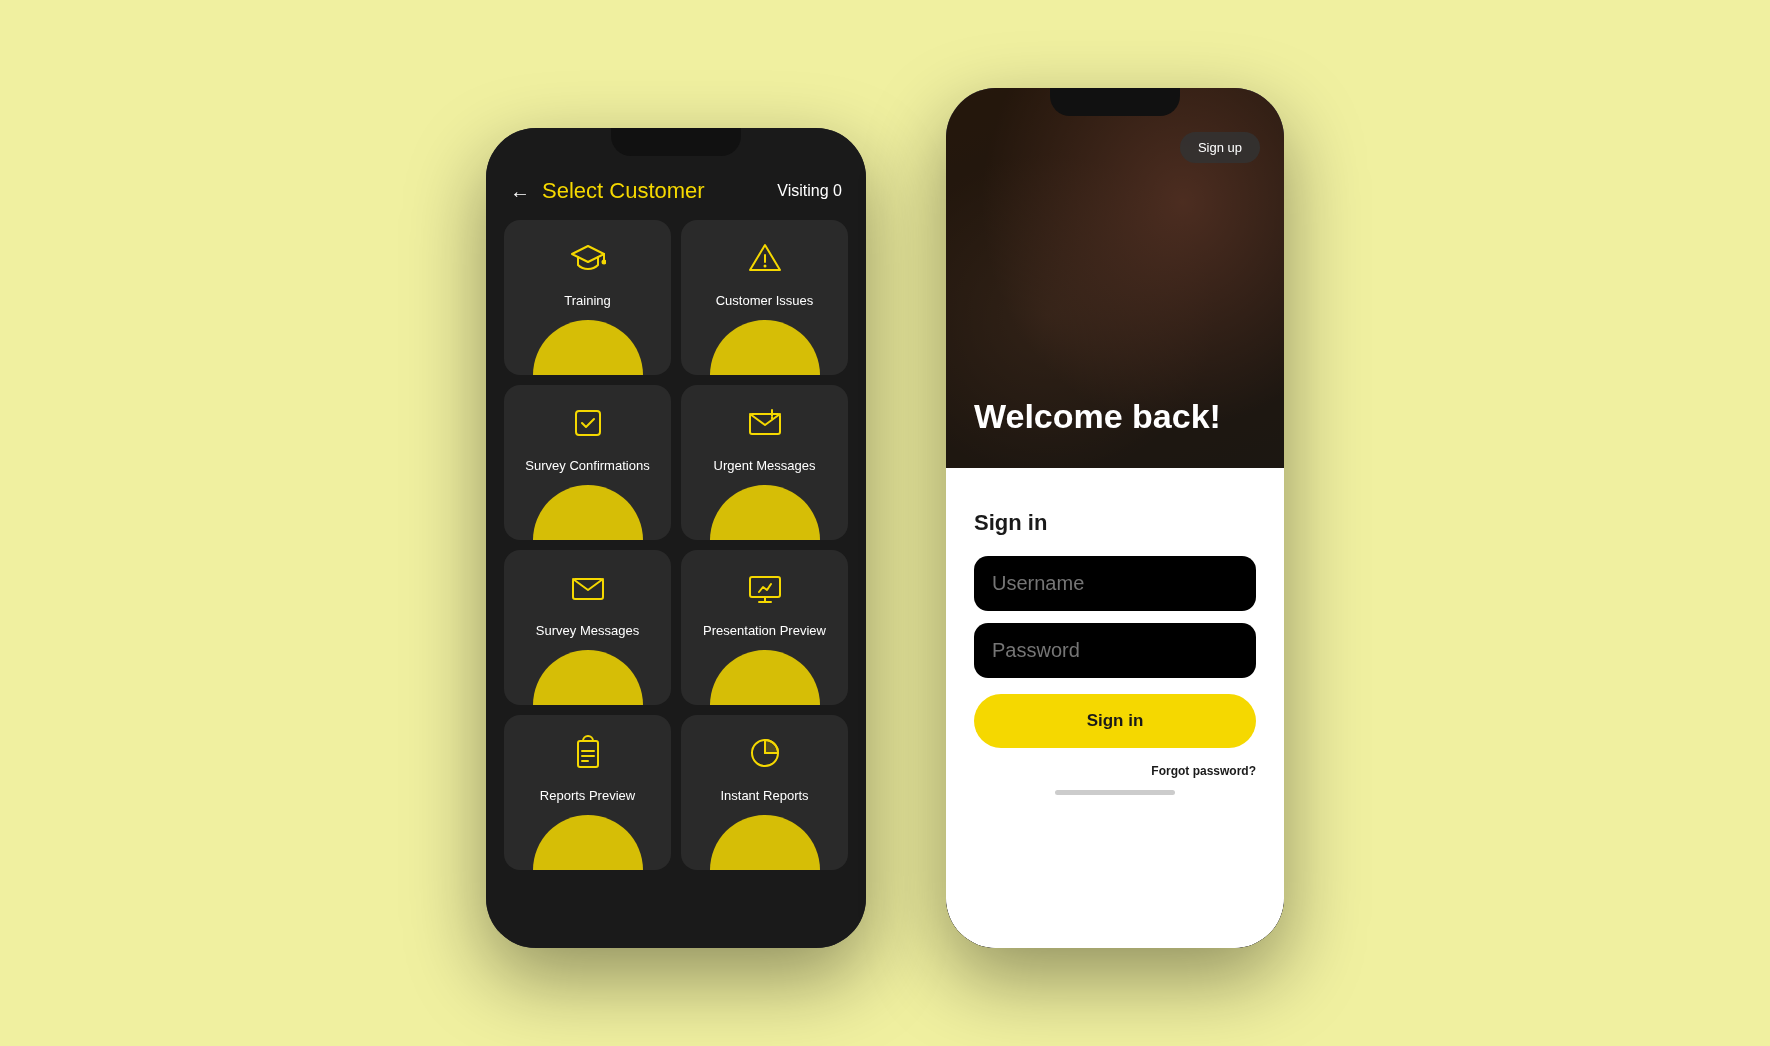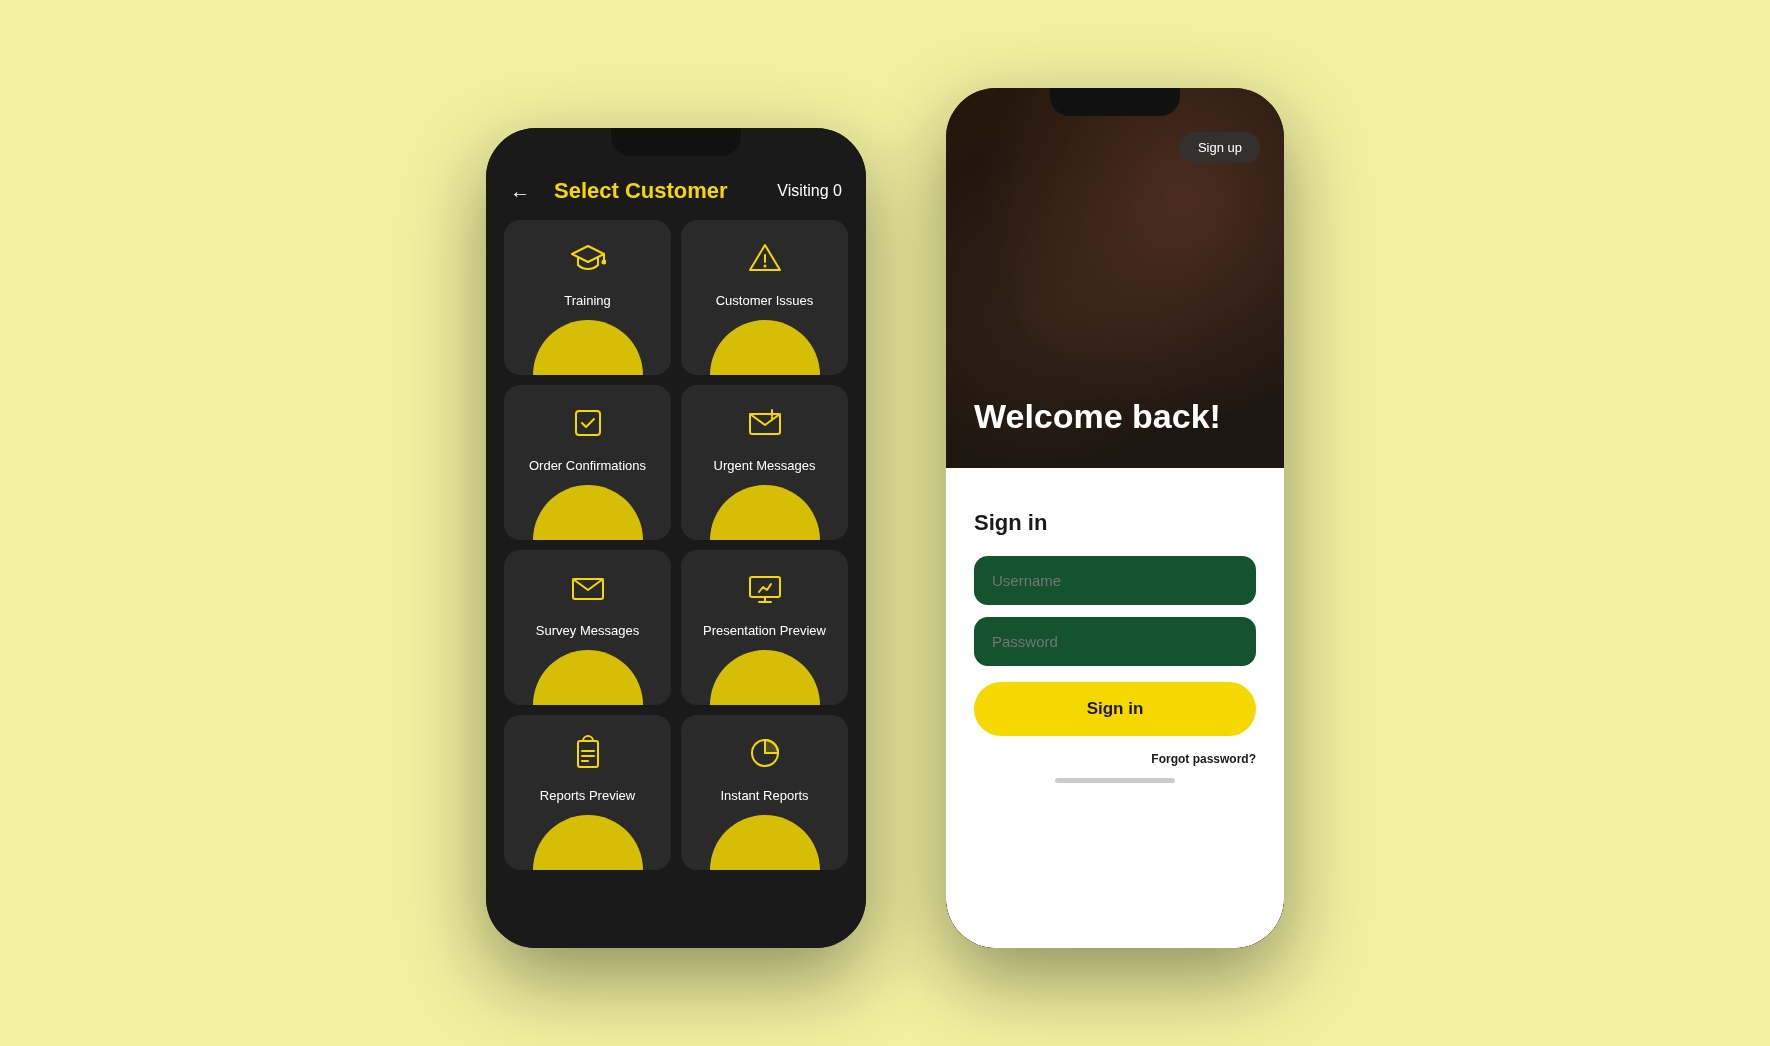--- a/index.html
+++ b/index.html
@@ -70,22 +70,22 @@
 
     .back-arrow {
       color: #fff;
       font-size: 20px;
       cursor: pointer;
     }
 
     .header-title {
       color: #f5d800;
       font-size: 22px;
-      font-weight: 700;
-      margin-left: 24px;
+      font-weight: 400;
+      margin-left: 12px;
     }
 
     .visiting-badge {
       margin-left: auto;
       color: #fff;
       font-size: 16px;
     }
 
     .grid-container {
       display: grid;
@@ -235,25 +235,25 @@
     }
 
     .signin-title {
       font-size: 22px;
       font-weight: 700;
       color: #1a1a1a;
       margin-bottom: 20px;
     }
 
     .input-field {
-      background: #14532d;
+      background: #000000;
       border: none;
       border-radius: 14px;
       padding: 16px 18px;
-      font-size: 15px;
+      font-size: 20px;
       color: #aaa;
       width: 100%;
       margin-bottom: 12px;
       outline: none;
     }
 
     .signin-button {
       background: #f5d800;
       border: none;
       border-radius: 30px;
@@ -331,21 +331,21 @@
           <div class="semicircle"></div>
         </div>
 
         <div class="grid-item">
           <div class="icon-area">
             <svg class="icon-svg" viewBox="0 0 36 36" fill="none" stroke="#f5d800" stroke-width="2" stroke-linecap="round" stroke-linejoin="round">
               <rect x="6" y="6" width="24" height="24" rx="3"></rect>
               <polyline points="12,18 16,22 24,14"></polyline>
             </svg>
           </div>
-          <div class="item-label">Order Confirmations</div>
+          <div class="item-label">Survey Confirmations</div>
           <div class="semicircle"></div>
         </div>
 
         <div class="grid-item">
           <div class="icon-area">
             <svg class="icon-svg" viewBox="0 0 36 36" fill="none" stroke="#f5d800" stroke-width="2" stroke-linecap="round" stroke-linejoin="round">
               <rect x="3" y="9" width="30" height="20" rx="2"></rect>
               <polyline points="3,9 18,20 33,9"></polyline>
               <line x1="25" y1="5" x2="25" y2="11"></line>
               <circle cx="25" cy="13" r="1.2" fill="#f5d800" stroke="none"></circle>

